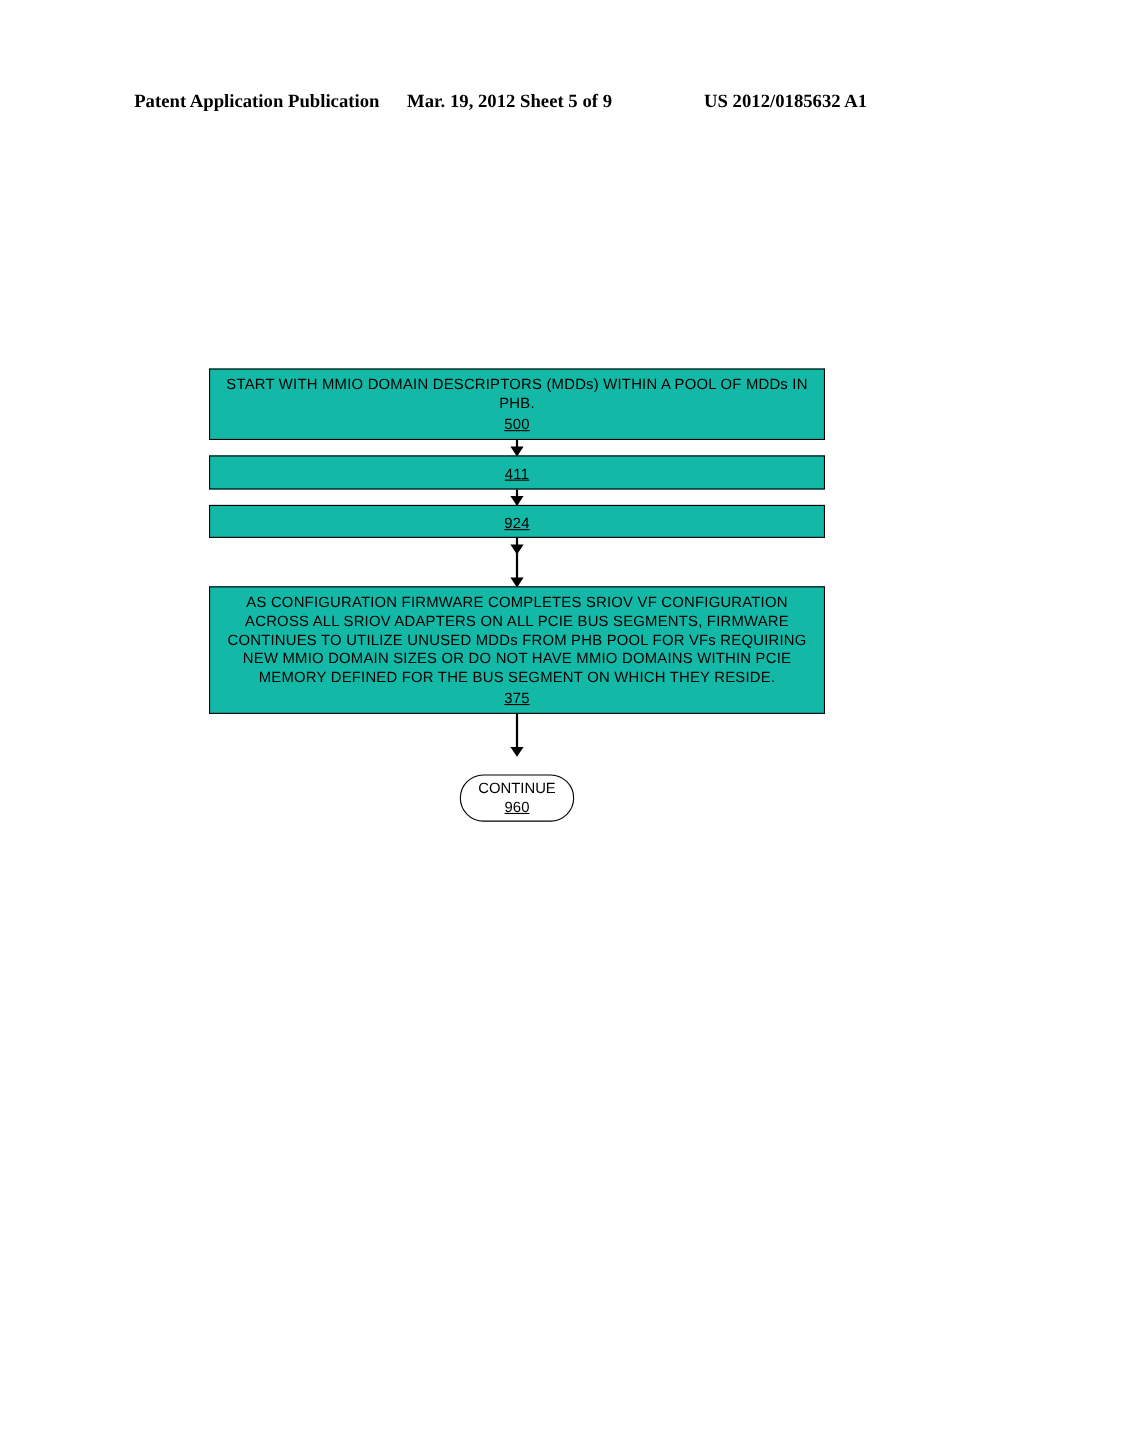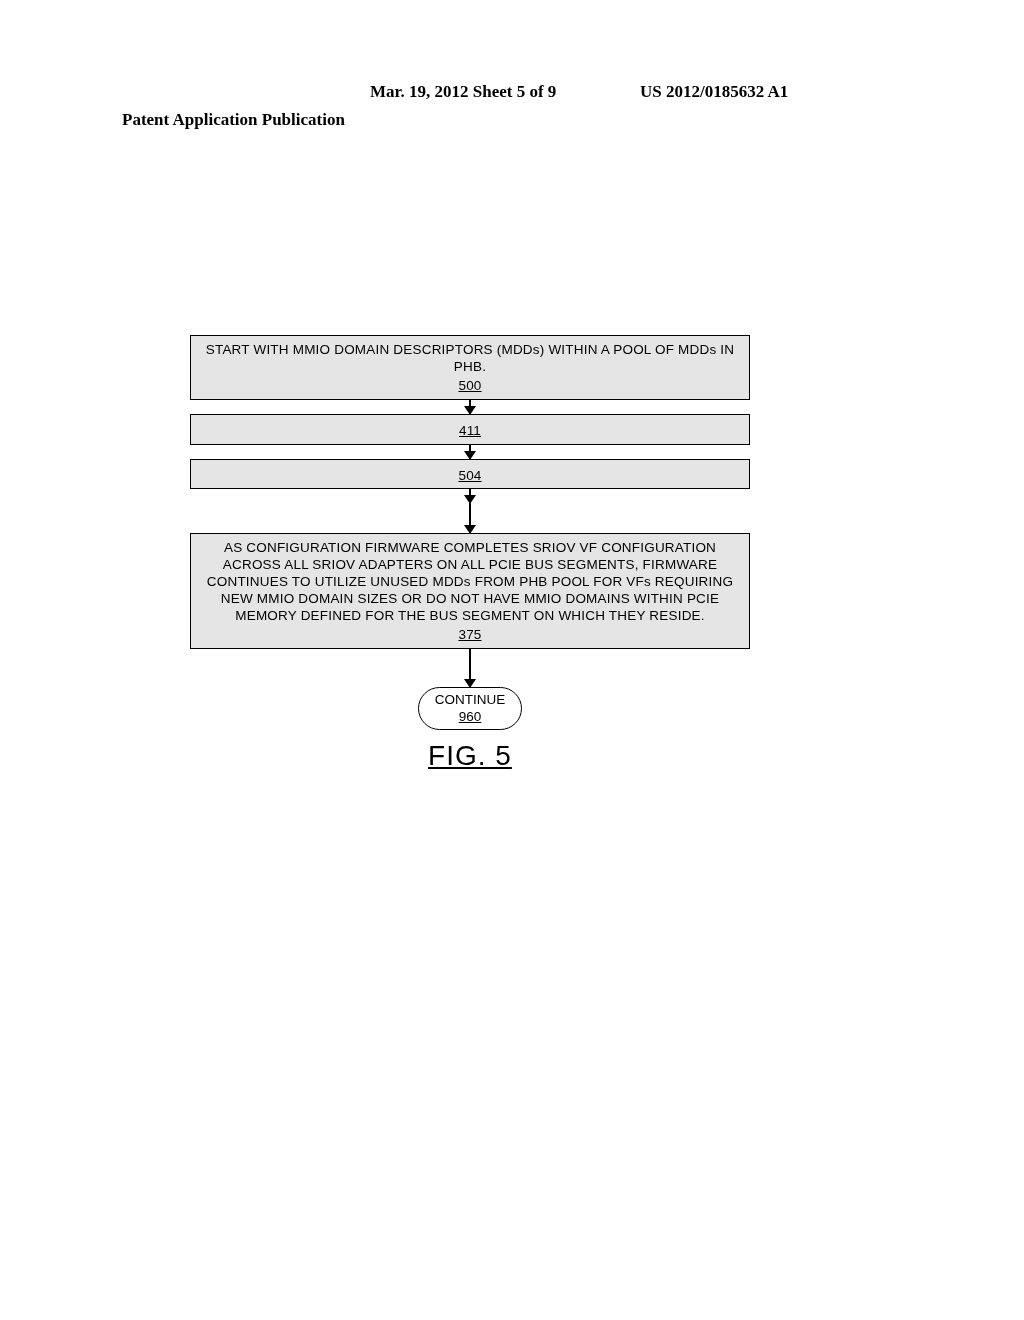--- a/index.html
+++ b/index.html
@@ -19,21 +19,20 @@
       top: 82px;
       left: 0;
       width: 100%;
       display: flex;
       font-size: 17px;
       font-weight: bold;
     }
     .header-left {
       position: absolute;
       left: 122px;
-      margin-top: 28px;
     }
     .header-center {
       position: absolute;
       left: 370px;
     }
     .header-right {
       position: absolute;
       left: 640px;
     }
     .diagram-area {
@@ -43,21 +42,21 @@
       width: 560px;
     }
     .flow-box {
       border: 1.5px solid #000;
       padding: 6px 12px 4px 12px;
       text-align: center;
       font-family: Arial, Helvetica, sans-serif;
       font-size: 13.5px;
       line-height: 1.25;
       letter-spacing: 0.2px;
-      background: #e5e5e5;
+      background: #14b8a6;
       margin: 0 auto;
       width: 560px;
     }
     .flow-box .ref {
       text-decoration: underline;
       display: block;
       margin-top: 2px;
       text-align: center;
     }
     .arrow-wrap {
@@ -88,21 +87,21 @@
     .arrow-med { height: 30px; }
     .arrow-long { height: 38px; }
     .terminator {
       border: 1.5px solid #000;
       border-radius: 22px;
       padding: 4px 16px 4px 16px;
       text-align: center;
       font-family: Arial, Helvetica, sans-serif;
       font-size: 13.5px;
       line-height: 1.25;
-      margin: 0 auto;
+      margin: 17px auto;
       width: fit-content;
     }
     .terminator .ref {
       text-decoration: underline;
       display: block;
     }
     .fig-label {
       text-align: center;
       font-family: Arial, Helvetica, sans-serif;
       font-size: 28px;
@@ -133,21 +132,21 @@
 
   <div class="flow-box">
     <span class="ref">411</span>
   </div>
 
   <div class="arrow-wrap">
       <div class="arrow arrow-short"></div>
     </div>
 
   <div class="flow-box">
-    <span class="ref">504</span>
+    <span class="ref">924</span>
   </div>
 
   <div class="arrow-wrap">
       <div class="arrow arrow-short"></div>
     </div>
 
 
   <div class="arrow-wrap">
       <div class="arrow arrow-med"></div>
     </div>
@@ -159,15 +158,14 @@
 
   <div class="arrow-wrap">
       <div class="arrow arrow-long"></div>
     </div>
 
   <div class="terminator">
     <span>CONTINUE</span>
     <span class="ref">960</span>
   </div>
 
-  <div class="fig-label">FIG. 5</div>
 
 </div>
 
 </body></html>

